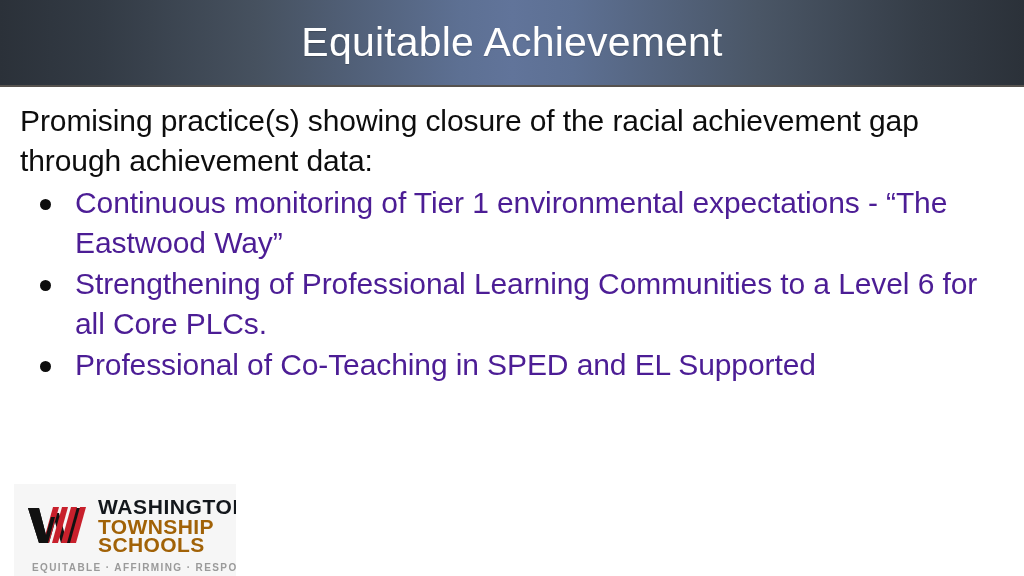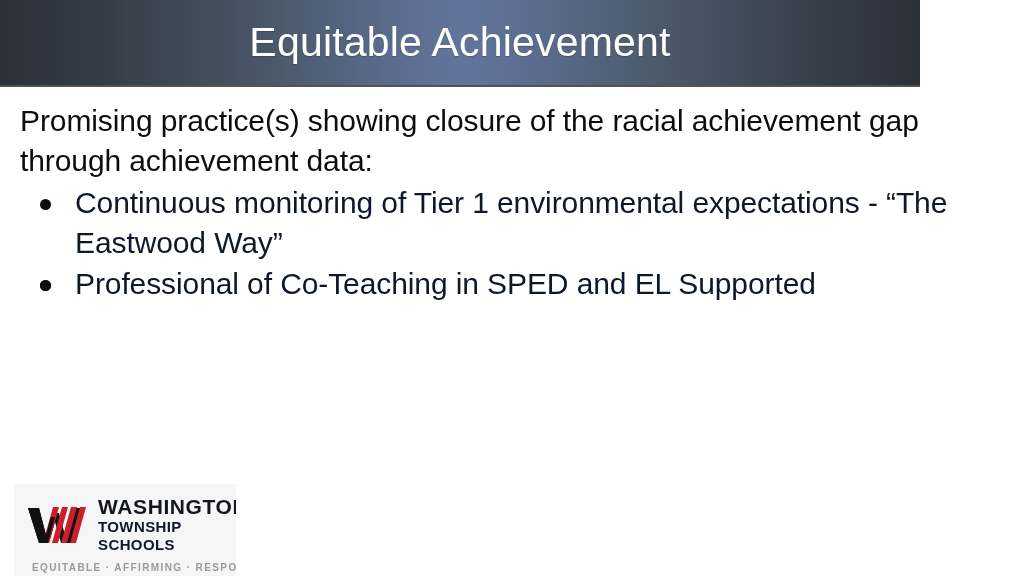--- a/index.html
+++ b/index.html
@@ -16,21 +16,21 @@
     position:relative;
     width:1024px; height:576px;
     background:#ffffff;
     overflow:hidden;
   }
 
   
   .title-bar {
     position:absolute;
     left:0; top:0;
-    width:920px; height:87px;
+    width:1024px; height:87px;
     background:linear-gradient(to right,
         #2b3139 0%,
         #333b45 10%,
         #46515f 25%,
         #5d7093 45%,
         #61749a 50%,
         #5d7093 56%,
         #4a5666 74%,
         #353d47 90%,
         #2b3139 100%);
@@ -65,21 +65,21 @@
     letter-spacing:-0.1px;
     max-width:985px;
   }
 
   .bullets { list-style:none; margin-top:2px; }
 
   .bullet {
     position:relative;
     font-size:30px;
     line-height:40px;
-    color:#0f172a;
+    color:#4c1d95;
     font-weight:400;
     letter-spacing:-0.1px;
     padding-left:55px;
     margin-bottom:1px;
     max-width:1000px;
   }
   .bullet .dot {
     position:absolute;
     left:20px;
     top:16px;
@@ -136,23 +136,23 @@
     line-height:1;
   }
   .logo-word-1 {
     font-size:21px;
     font-weight:bold;
     color:#13171c;
     letter-spacing:0.6px;
     line-height:21px;
   }
   .logo-word-2 {
-    font-size:15px;
+    font-size:21px;
     font-weight:bold;
-    color:#0f172a;
+    color:#a16207;
     letter-spacing:0.4px;
     line-height:18px;
     margin-top:1px;
   }
   .logo-tagline {
     margin-top:8px;
     padding-left:18px;
     font-size:10px;
     font-weight:bold;
     color:#9a9a9a;
@@ -181,20 +181,21 @@
 
     <p class="lead">Promising practice(s) showing closure of the racial achievement gap through achievement data:</p>
 
     <ul class="bullets">
       <li class="bullet">
         <span class="dot"></span>
         <span>Continuous monitoring of Tier 1 environmental expectations - “The Eastwood Way”</span>
       </li>
       <li class="bullet">
         <span class="dot"></span>
+        <span>Strengthening of Professional Learning Communities to a Level 6 for all Core PLCs.</span>
       </li>
       <li class="bullet">
         <span class="dot"></span>
         <span>Professional of Co-Teaching in SPED and EL Supported</span>
       </li>
     </ul>
   </div>
 
   <div class="clipped-tail">.</div>
 

